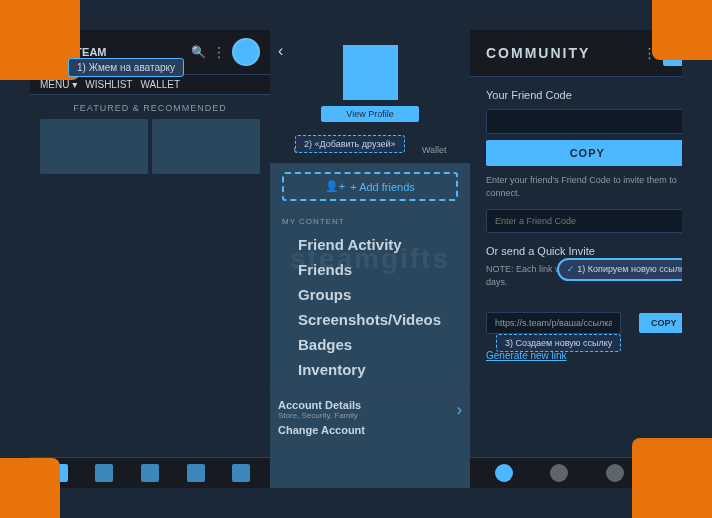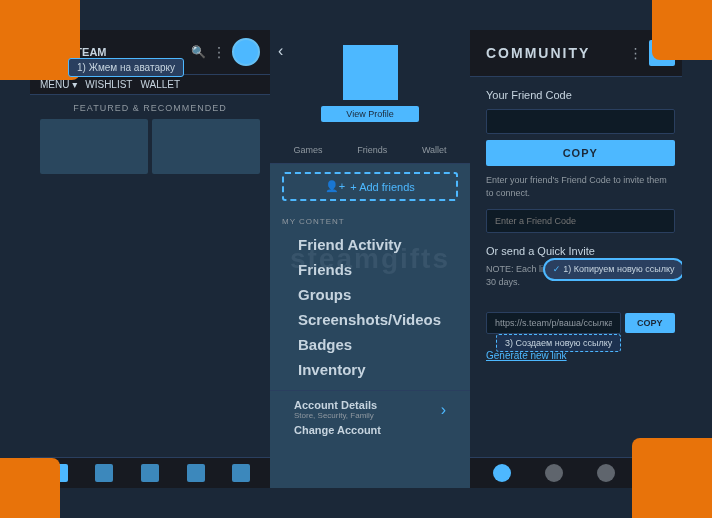--- a/index.html
+++ b/index.html
@@ -286,21 +286,21 @@
 
     .content-item {
       color: #c6d4df;
       font-size: 15px;
       padding: 4px 16px;
       cursor: pointer;
       font-weight: bold;
     }
 
     .account-section {
-      padding: 8px 24px;
+      padding: 8px 8px;
       border-top: 1px solid #2a3f5f;
     }
 
     .account-item {
       display: flex;
       justify-content: space-between;
       align-items: center;
       cursor: pointer;
     }
 
@@ -469,21 +469,21 @@
 
     .annotation-4::before {
       content: '✓';
       color: #4db8ff;
       margin-right: 3px;
     }
 
     .link-row {
       display: flex;
       align-items: center;
-      gap: 4px;
+      gap: 18px;
       margin-bottom: 4px;
       position: relative;
     }
 
     .link-input {
       flex: 1;
       background: #0e1b26;
       border: 1px solid #2a3f5f;
       color: #8f98a0;
       padding: 5px 8px;
@@ -607,20 +607,21 @@
   </div>
 
   <div class="middle-panel">
     <span class="back-arrow">‹</span>
 
     <div class="profile-area">
       <div class="profile-avatar"></div>
       <button class="view-profile-btn">View Profile</button>
     </div>
 
+    <div class="annotation-2">2) «Добавить друзей»</div>
 
     <div class="profile-tabs">
       <span class="profile-tab">Games</span>
       <span class="profile-tab">Friends</span>
       <span class="profile-tab">Wallet</span>
     </div>
 
     <button class="add-friends-btn">
       <span>👤+</span>
       <span>+ Add friends</span>

